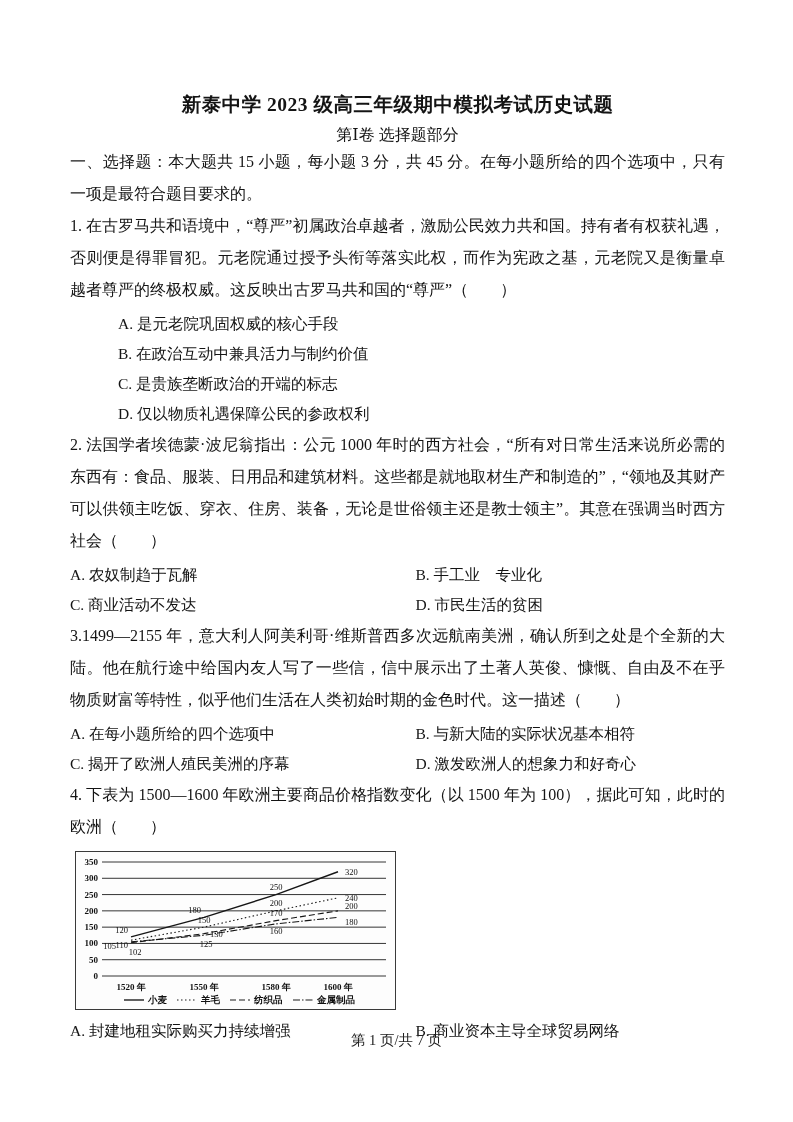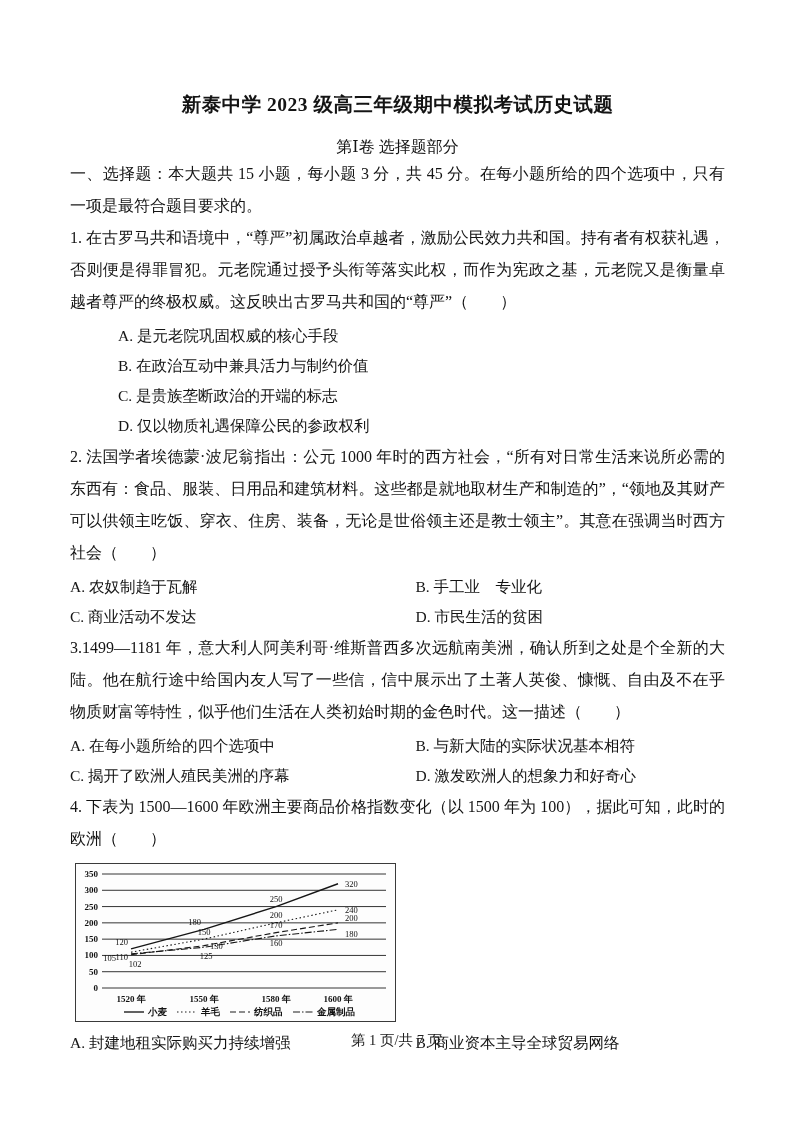--- a/index.html
+++ b/index.html
@@ -18,21 +18,21 @@
     text-align:center;
     font-size:19.5px;
     font-weight:bold;
     line-height:26px;
     letter-spacing:.5px;
   }
   .section-heading{
     text-align:center;
     font-size:16px;
     line-height:22px;
-    margin-top:18px;
+    margin-top:6px;
   }
   .intro, .stem{
     font-size:16px;
     line-height:32px;
     text-align:justify;
     text-justify:inter-ideograph;
   }
   .opts-single .opt{
     font-size:15.5px;
     line-height:30px;
@@ -92,21 +92,21 @@
         <div class="opt">B. 手工业　专业化</div>
       </div>
       <div class="opt-row">
         <div class="opt">C. 商业活动不发达</div>
         <div class="opt">D. 市民生活的贫困</div>
       </div>
     </div>
   </div>
 
   <div>
-    <div class="stem">3.1499—1181 年，意大利人阿美利哥·维斯普西多次远航南美洲，确认所到之处是个全新的大陆。他在航行途中给国内友人写了一些信，信中展示出了土著人英俊、慷慨、自由及不在乎物质财富等特性，似乎他们生活在人类初始时期的金色时代。这一描述（　　）</div>
+    <div class="stem">3.1499—2155 年，意大利人阿美利哥·维斯普西多次远航南美洲，确认所到之处是个全新的大陆。他在航行途中给国内友人写了一些信，信中展示出了土著人英俊、慷慨、自由及不在乎物质财富等特性，似乎他们生活在人类初始时期的金色时代。这一描述（　　）</div>
     <div class="opts-two">
       <div class="opt-row">
         <div class="opt">A. 在每小题所给的四个选项中</div>
         <div class="opt">B. 与新大陆的实际状况基本相符</div>
       </div>
       <div class="opt-row">
         <div class="opt">C. 揭开了欧洲人殖民美洲的序幕</div>
         <div class="opt">D. 激发欧洲人的想象力和好奇心</div>
       </div>
     </div>

